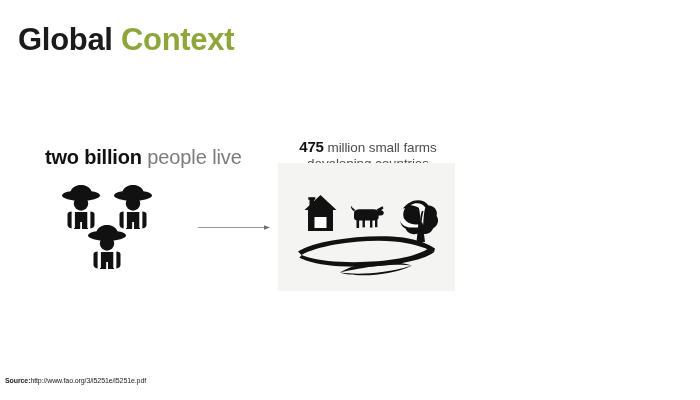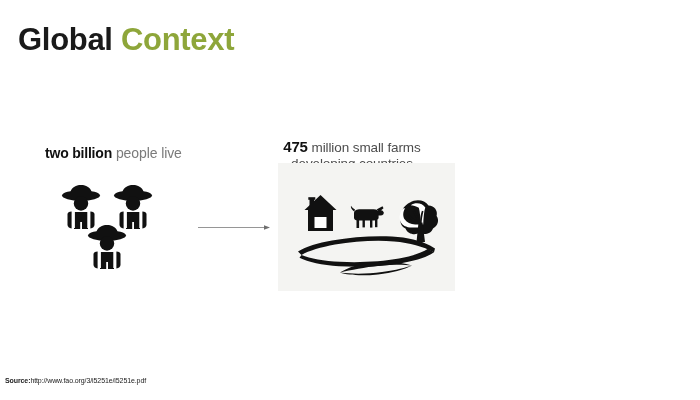--- a/index.html
+++ b/index.html
@@ -34,21 +34,21 @@
     line-height: 1;
   }
   .title .t-dark { color: #1a1a1a; }
   .title .t-accent { color: #8ea63a; }
 
   
   .left-caption {
     position: absolute;
     left: 45px;
     top: 145px;
-    font-size: 14px;
+    font-size: 20px;
     line-height: 1.2;
     white-space: nowrap;
   }
   .left-caption .strong {
     font-weight: bold;
     color: #111111;
     letter-spacing: -0.2px;
   }
   .left-caption .light {
     font-weight: normal;
@@ -77,21 +77,21 @@
     position: absolute;
     left: 198px;
     top: 222px;
     width: 72px;
     height: 11px;
   }
 
   
   .right-caption {
     position: absolute;
-    left: 264px;
+    left: 280px;
     top: 138px;
     width: 176px;
     text-align: center;
     font-size: 13.5px;
     line-height: 1.18;
   }
   .right-caption .strong {
     font-weight: bold;
     color: #111111;
     font-size: 15px;

